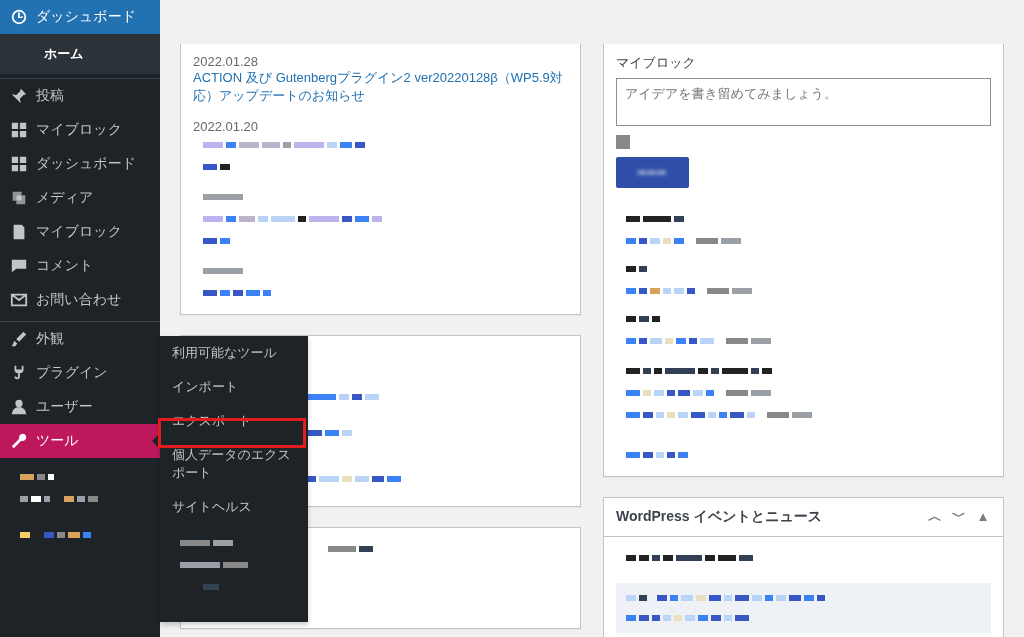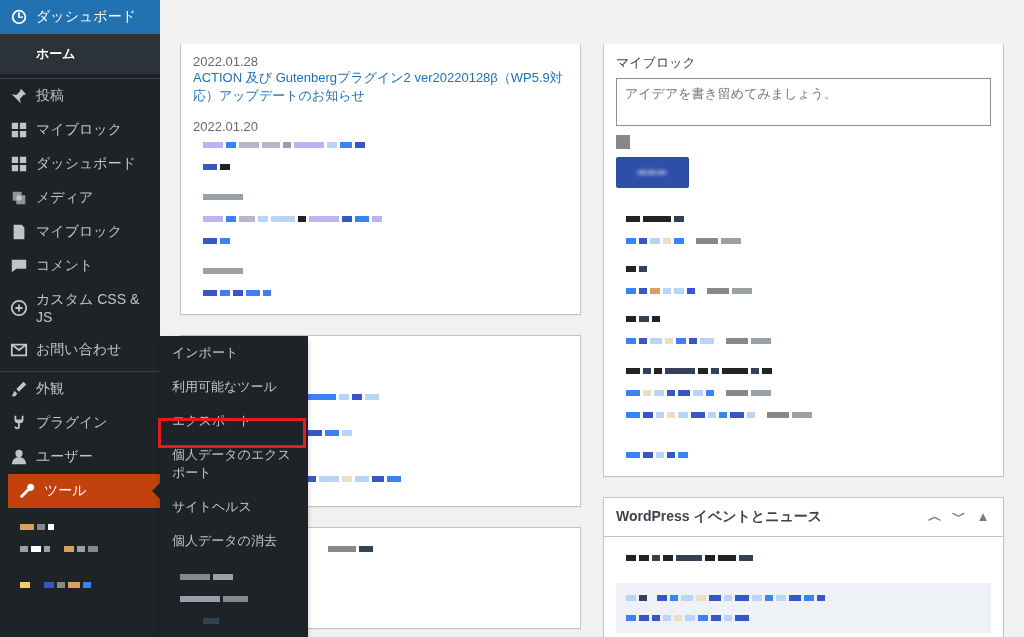--- a/index.html
+++ b/index.html
@@ -40,43 +40,42 @@
     .menu-item.current::after {
       content: "";
       position: absolute;
       right: -8px;
       top: 50%;
       margin-top: -8px;
       border: 8px solid transparent;
       border-right-color: #f1f1f1;
     }
     .menu-item.open {
-      background: #c2410c;
+      background: #be185d;
       color: #fff;
-      margin-left: 8px;
     }
     .menu-item.open::after {
       content: "";
       position: absolute;
       right: 0;
       top: 50%;
       margin-top: -8px;
       border: 8px solid transparent;
       border-right-color: #1d2327;
     }
     .menu-icon {
       width: 18px; height: 18px;
       display: inline-flex;
       align-items: center;
       justify-content: center;
       flex-shrink: 0;
     }
     .submenu {
       background: #2c3338;
-      padding: 6px 0;
+      padding: 6px 8px;
     }
     .submenu-item {
       padding: 5px 10px 5px 36px;
       color: #c3c4c7;
       font-size: 13px;
       cursor: pointer;
     }
     .submenu-item.active { color: #fff; font-weight: 600; }
     .menu-separator { border-top: 1px solid #3c434a; margin: 4px 0 0 0; }
 
@@ -234,29 +233,20 @@
     <span class="menu-icon">
         <svg viewBox="0 0 20 20" width="18" height="18" fill="currentColor">
           <path d="M2 3h16v10H7l-5 4z"></path>
         </svg>
       </span>
     <span>コメント</span>
   </div>
   <div class="menu-item">
     <span class="menu-icon">
         <svg viewBox="0 0 20 20" width="18" height="18" fill="currentColor">
-          <circle cx="10" cy="10" r="8" fill="none" stroke="currentColor" stroke-width="2"></circle>
-          <path d="M6 10h8M10 6v8" stroke="currentColor" stroke-width="2"></path>
-        </svg>
-      </span>
-    <span>カスタム CSS &amp; JS</span>
-  </div>
-  <div class="menu-item">
-    <span class="menu-icon">
-        <svg viewBox="0 0 20 20" width="18" height="18" fill="currentColor">
           <path d="M2 4h16v12H2zM2 4l8 6 8-6" fill="none" stroke="currentColor" stroke-width="2"></path>
         </svg>
       </span>
     <span>お問い合わせ</span>
   </div>
 
   <div class="menu-separator"></div>
 
   <div class="menu-item">
     <span class="menu-icon">
@@ -313,26 +303,25 @@
         <span class="c4" style="width:8px"></span>
         <span class="c3" style="width:10px"></span>
         <span class="c6" style="width:8px"></span>
         <span class="c5" style="width:12px"></span>
         <span class="c7" style="width:8px"></span>
       </div>
   </div>
 </div>
 
 <div class="flyout">
+  <div class="flyout-item">利用可能なツール</div>
   <div class="flyout-item">インポート</div>
-  <div class="flyout-item">利用可能なツール</div>
   <div class="flyout-item">エクスポート</div>
   <div class="flyout-item">個人データのエクスポート</div>
   <div class="flyout-item">サイトヘルス</div>
-  <div class="flyout-item">個人データの消去</div>
   <div class="mosaic-dark">
     <div class="mosaic">
         <span class="c6" style="width:30px"></span>
         <span class="c10" style="width:20px"></span>
       </div>
     <div class="mosaic">
         <span class="c10" style="width:40px"></span>
         <span class="c6" style="width:25px"></span>
       </div>
     <div class="mosaic">

